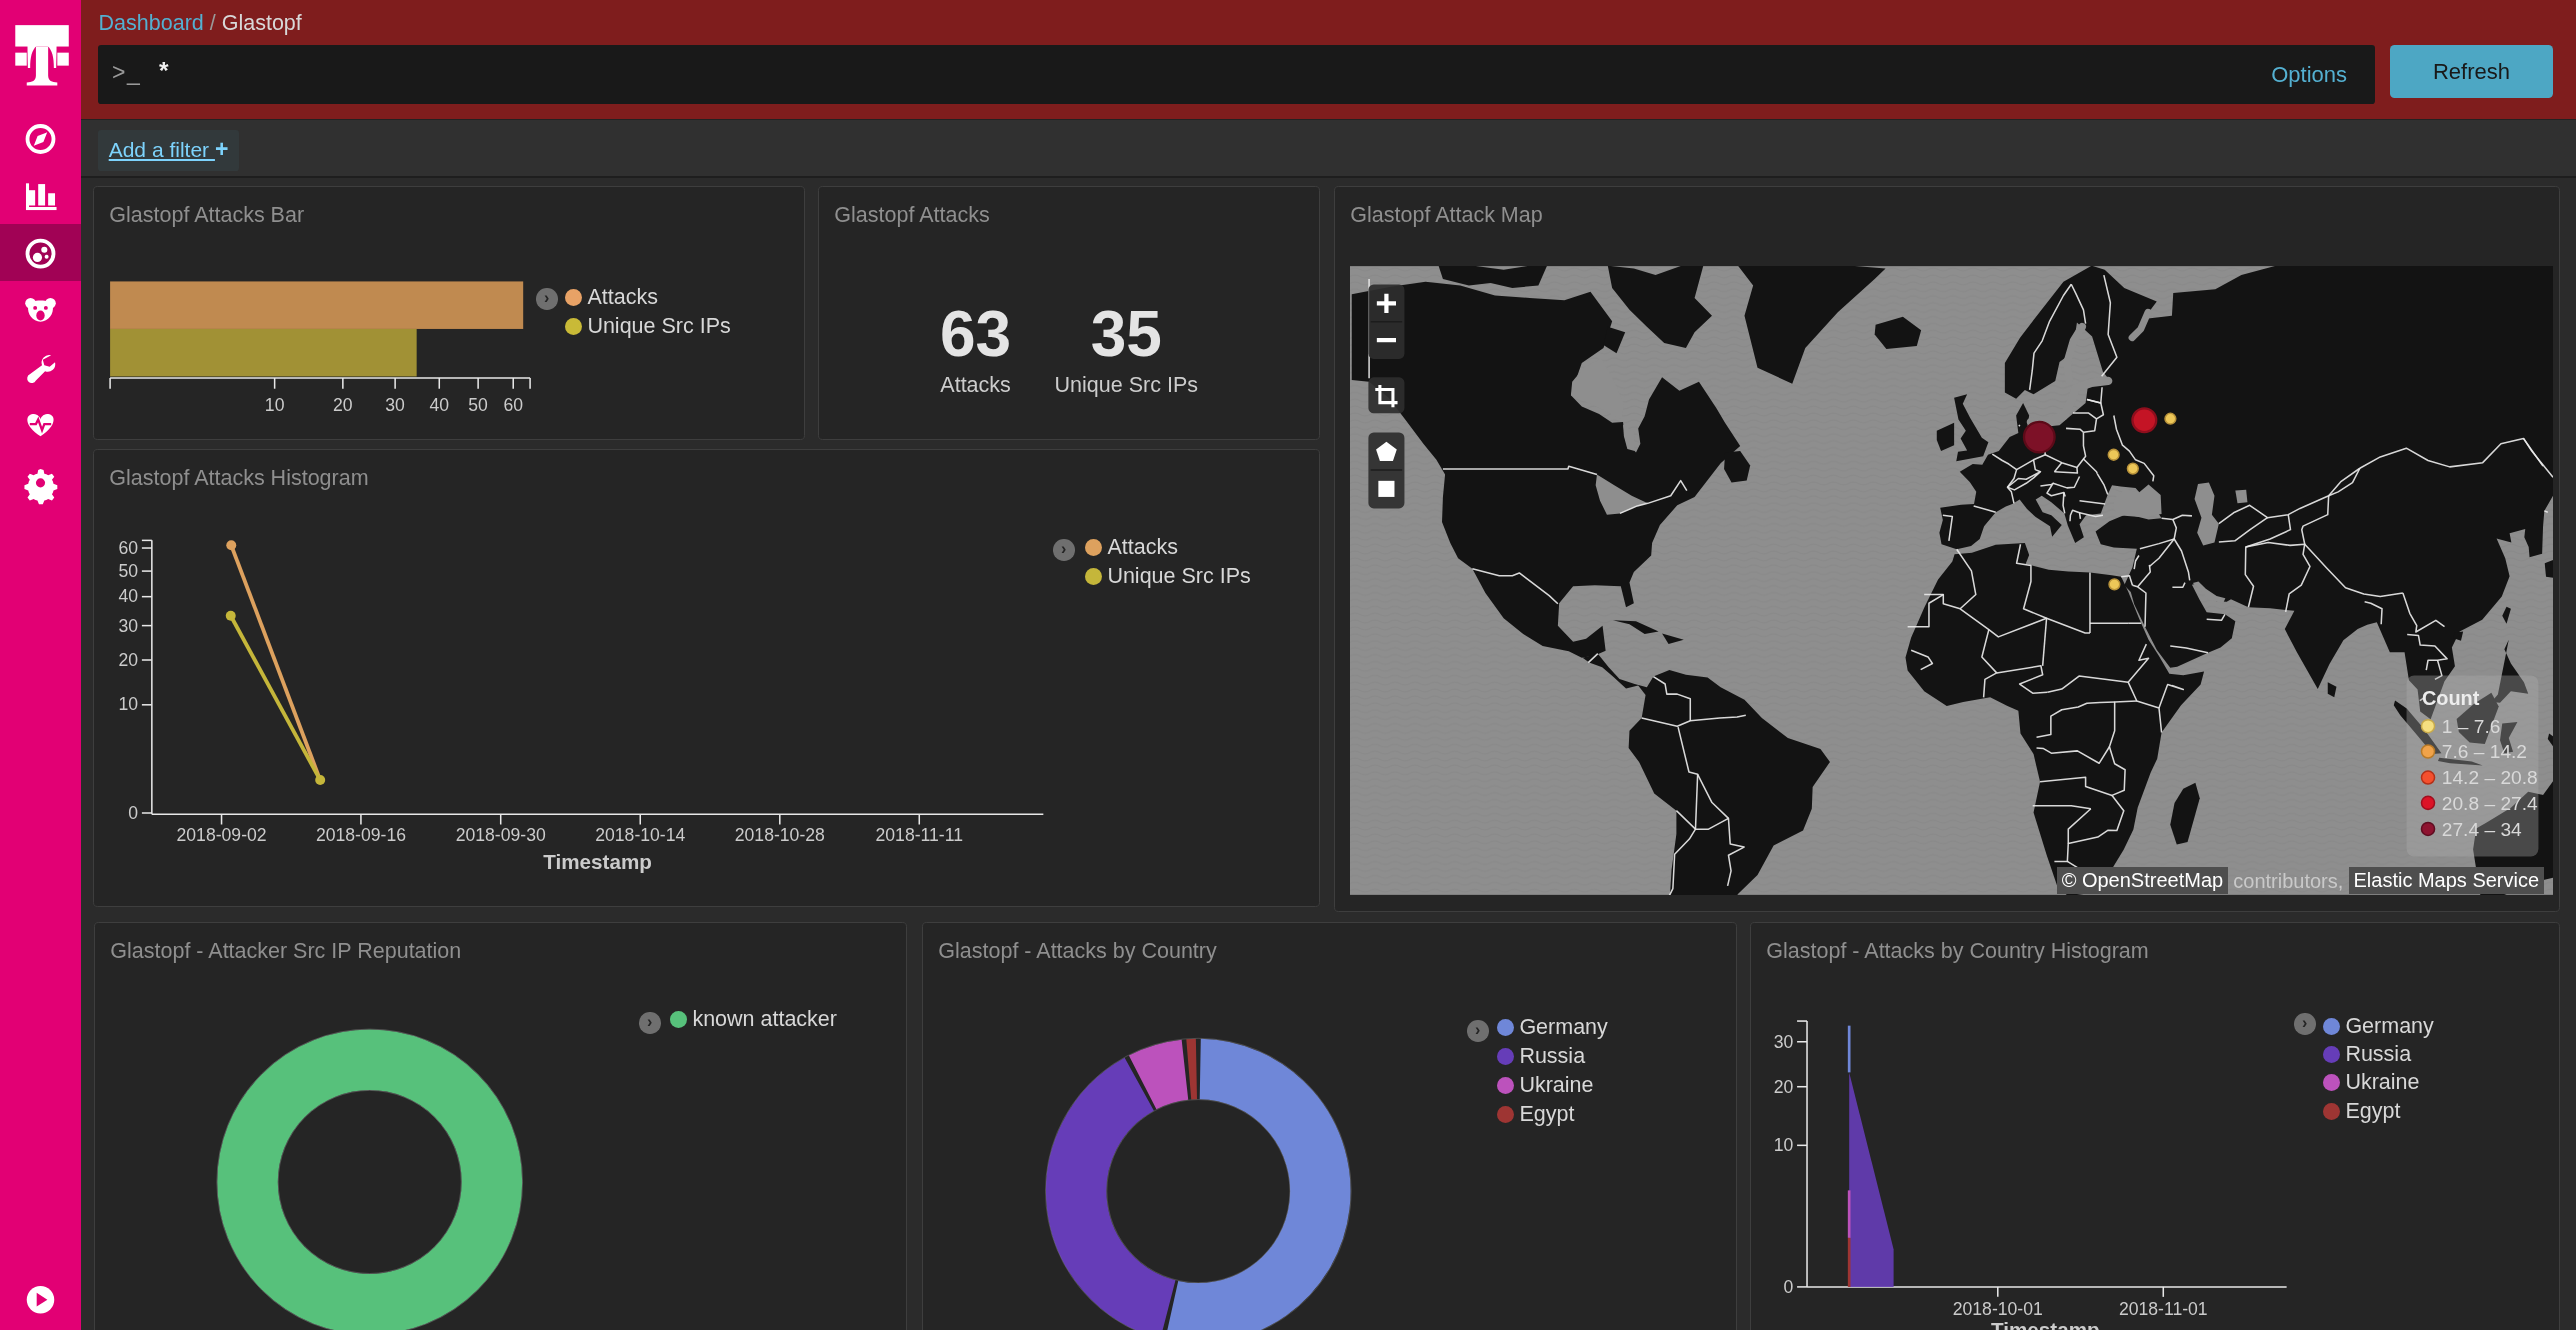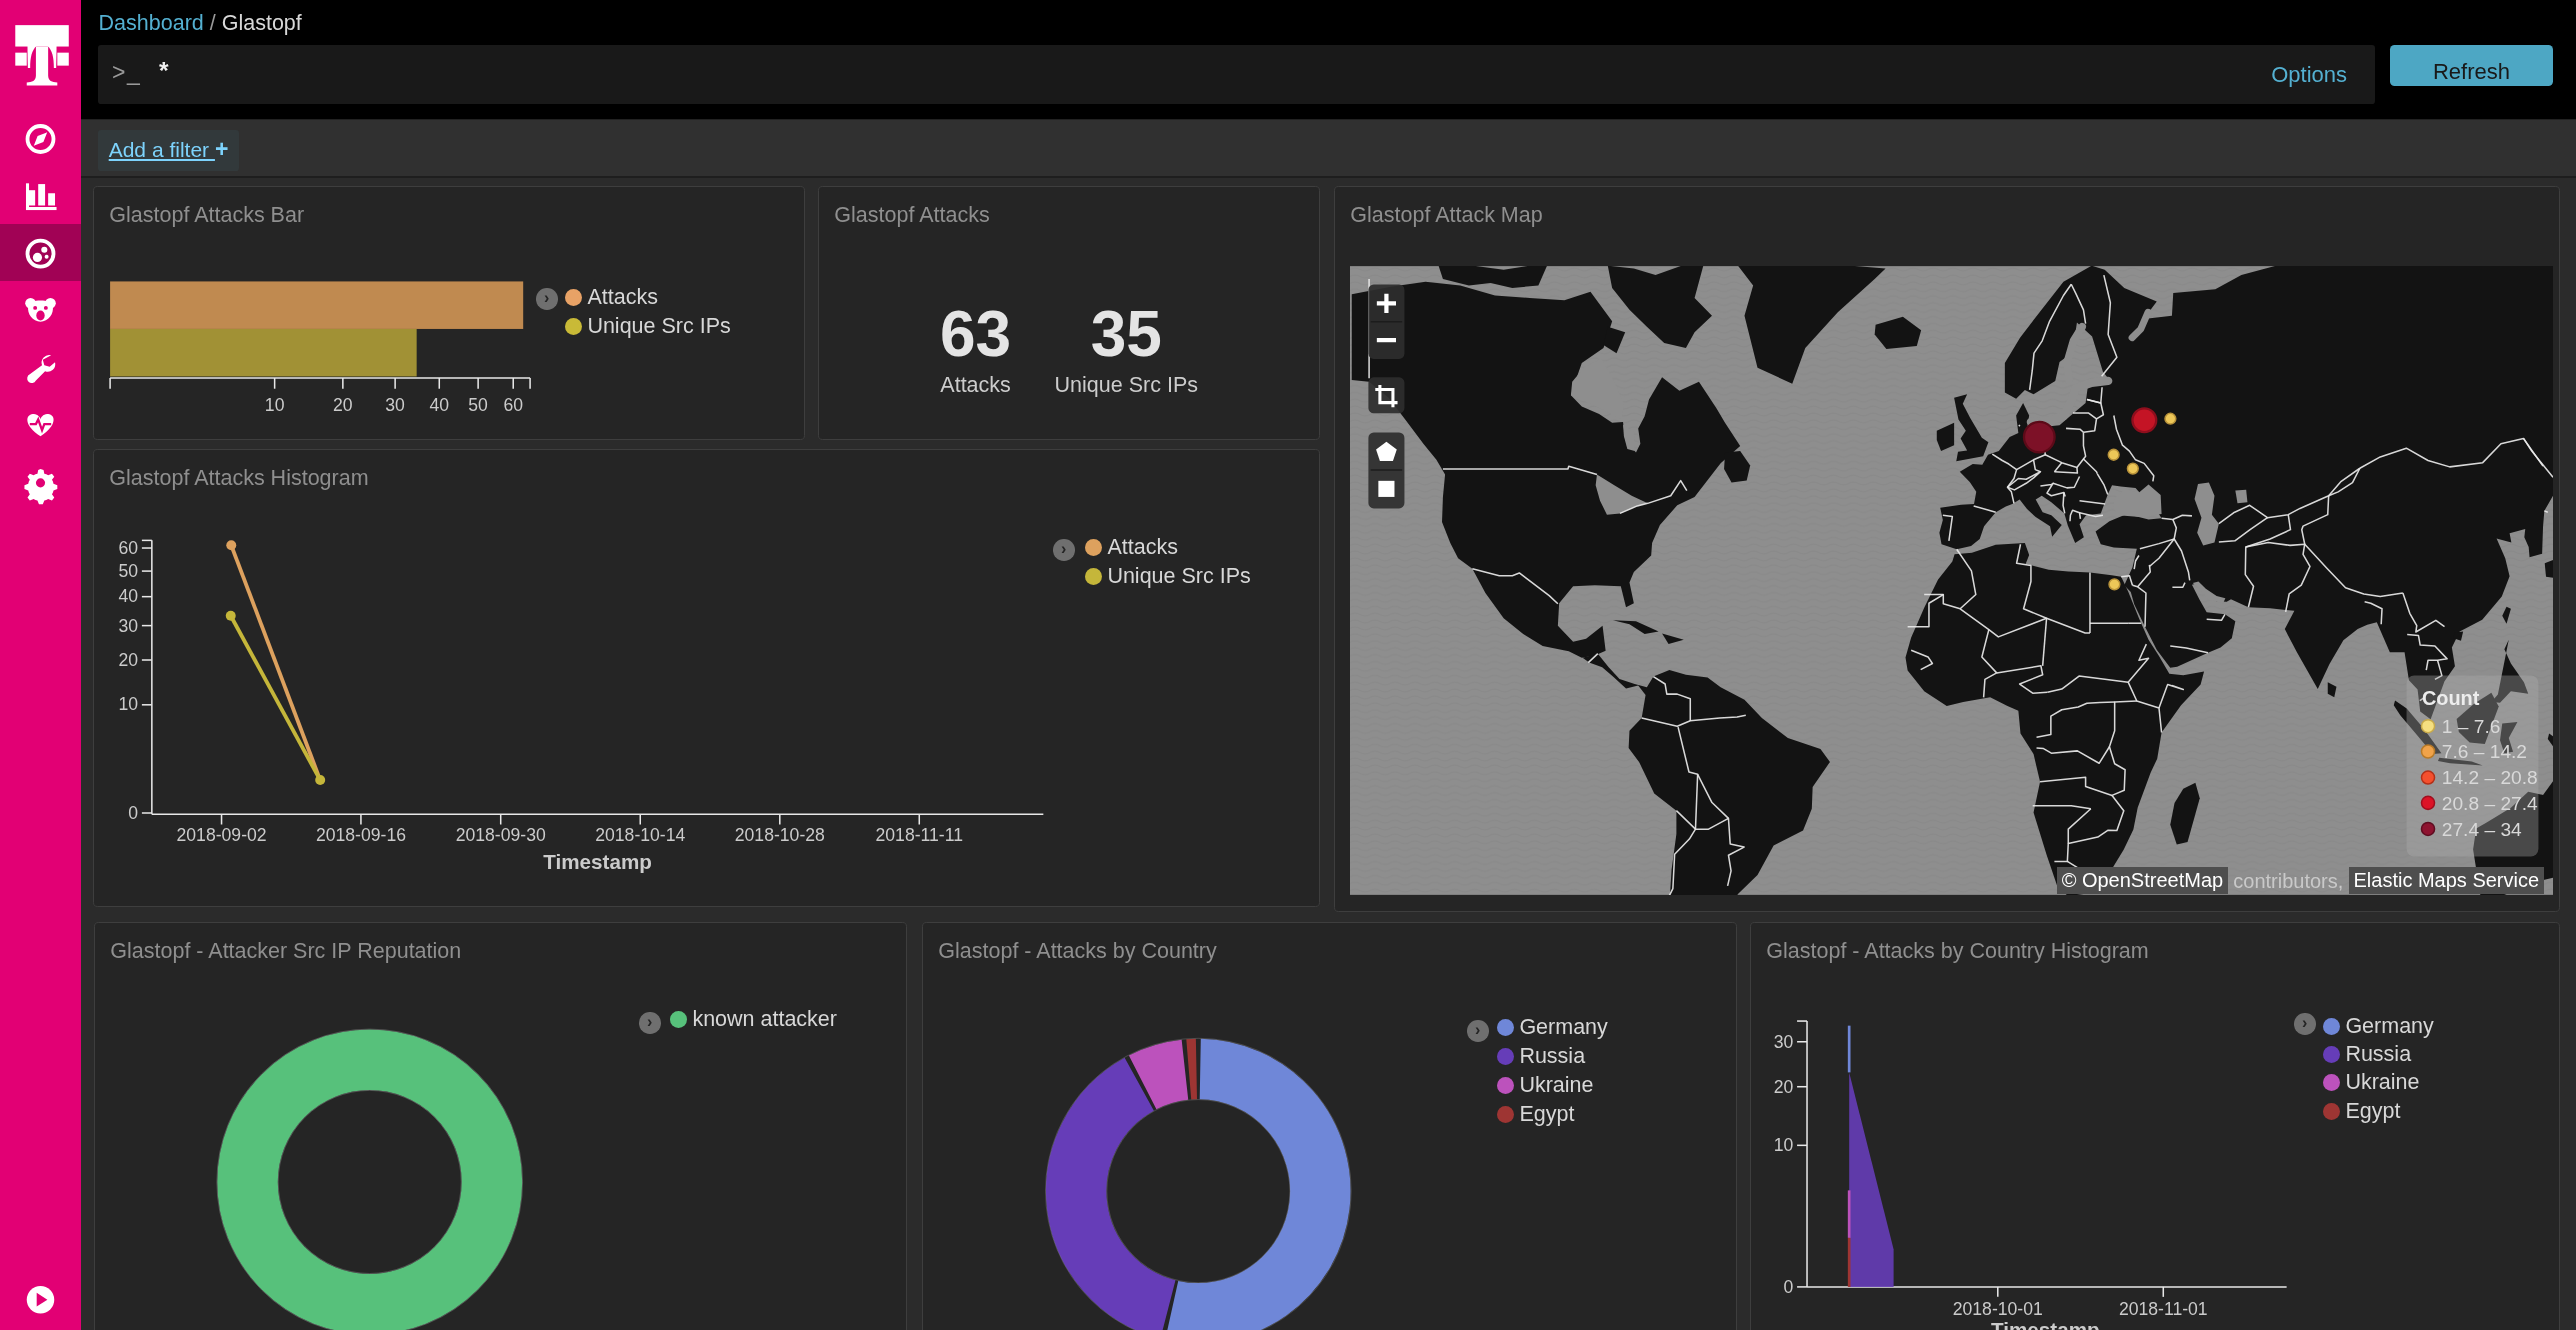--- a/index.html
+++ b/index.html
@@ -1,29 +1,29 @@
 <!DOCTYPE html>
 <html style="font-size:12.3px"><head>
 <meta charset="utf-8">
 <style>
 * { margin:0; padding:0; box-sizing:border-box; }
 html,body { width:2576px; height:1331px; overflow:hidden; background:#2b2b2b;
   font-family:"Liberation Sans", sans-serif; }
 .sidebar { position:absolute; left:0; top:0; width:81px; height:1331px; background:#e20074; z-index:10; }
 .sb-active { position:absolute; left:0; top:224px; width:81px; height:57px; background:#a10255; }
-.chrome { position:absolute; left:81px; right:0; top:0; height:119px; background:#000000; }
+.chrome { position:absolute; left:81px; right:0; top:0; height:119px; background:#7f1d1d; }
 .crumb { position:absolute; left:17.6px; top:10.7px; font-size:21.5px; color:#d8d8d8; }
 .crumb a { color:#54b0d1; text-decoration:none; }
 .navmenu { position:absolute; top:10.7px; right:15.3px; font-size:21.5px; color:#e2e2e2; }
 .navmenu span { margin-left:37px; }
 .qbar { position:absolute; left:17px; top:45px; width:2277px; height:59px; background:#191919; border-radius:3.1px; }
 .qprompt { position:absolute; left:14px; top:14px; color:#9a9a9a; font-size:23px; letter-spacing:1.5px; }
 .qstar { position:absolute; left:61px; top:12.3px; color:#f0f0f0; font-size:24.5px; font-weight:bold; }
 .qoptions { position:absolute; right:28px; top:17px; color:#54b0d1; font-size:22px; }
-.refresh { position:absolute; right:23px; top:45px; width:163px; height:41px; background:#4da7c4; border-radius:4.6px;
+.refresh { position:absolute; right:23px; top:45px; width:163px; height:53px; background:#4da7c4; border-radius:4.6px;
   color:#191919; font-size:22px; text-align:center; line-height:53px; }
 .filterbar { position:absolute; left:81px; right:0; top:119px; height:59px; background:#303030; border-top:1.5px solid #222; border-bottom:2.3px solid #1e1e1e; }
 .addfilter { position:absolute; left:17px; top:10px; background:rgba(80,160,190,0.08); border-radius:3.1px; padding:6.1px 10.7px 7.7px 10.7px;
   color:#7dd3fc; font-size:21px; }
 .addfilter u { text-decoration:underline; }
 .panel { position:absolute; background:#252525; border:0.8px solid #3e3e3e; border-radius:4.6px; overflow:hidden; }
 .ptitle { position:absolute; left:15.3px; top:16px; font-size:21.5px; color:#8f8f8f; white-space:nowrap; }
 .legend { position:absolute; font-size:21.5px; color:#d8d8d8; }
 .lrow { position:absolute; white-space:nowrap; }
 .ldot { display:inline-block; width:17px; height:17px; border-radius:50%; margin-right:5.4px; vertical-align:-2.3px; }

